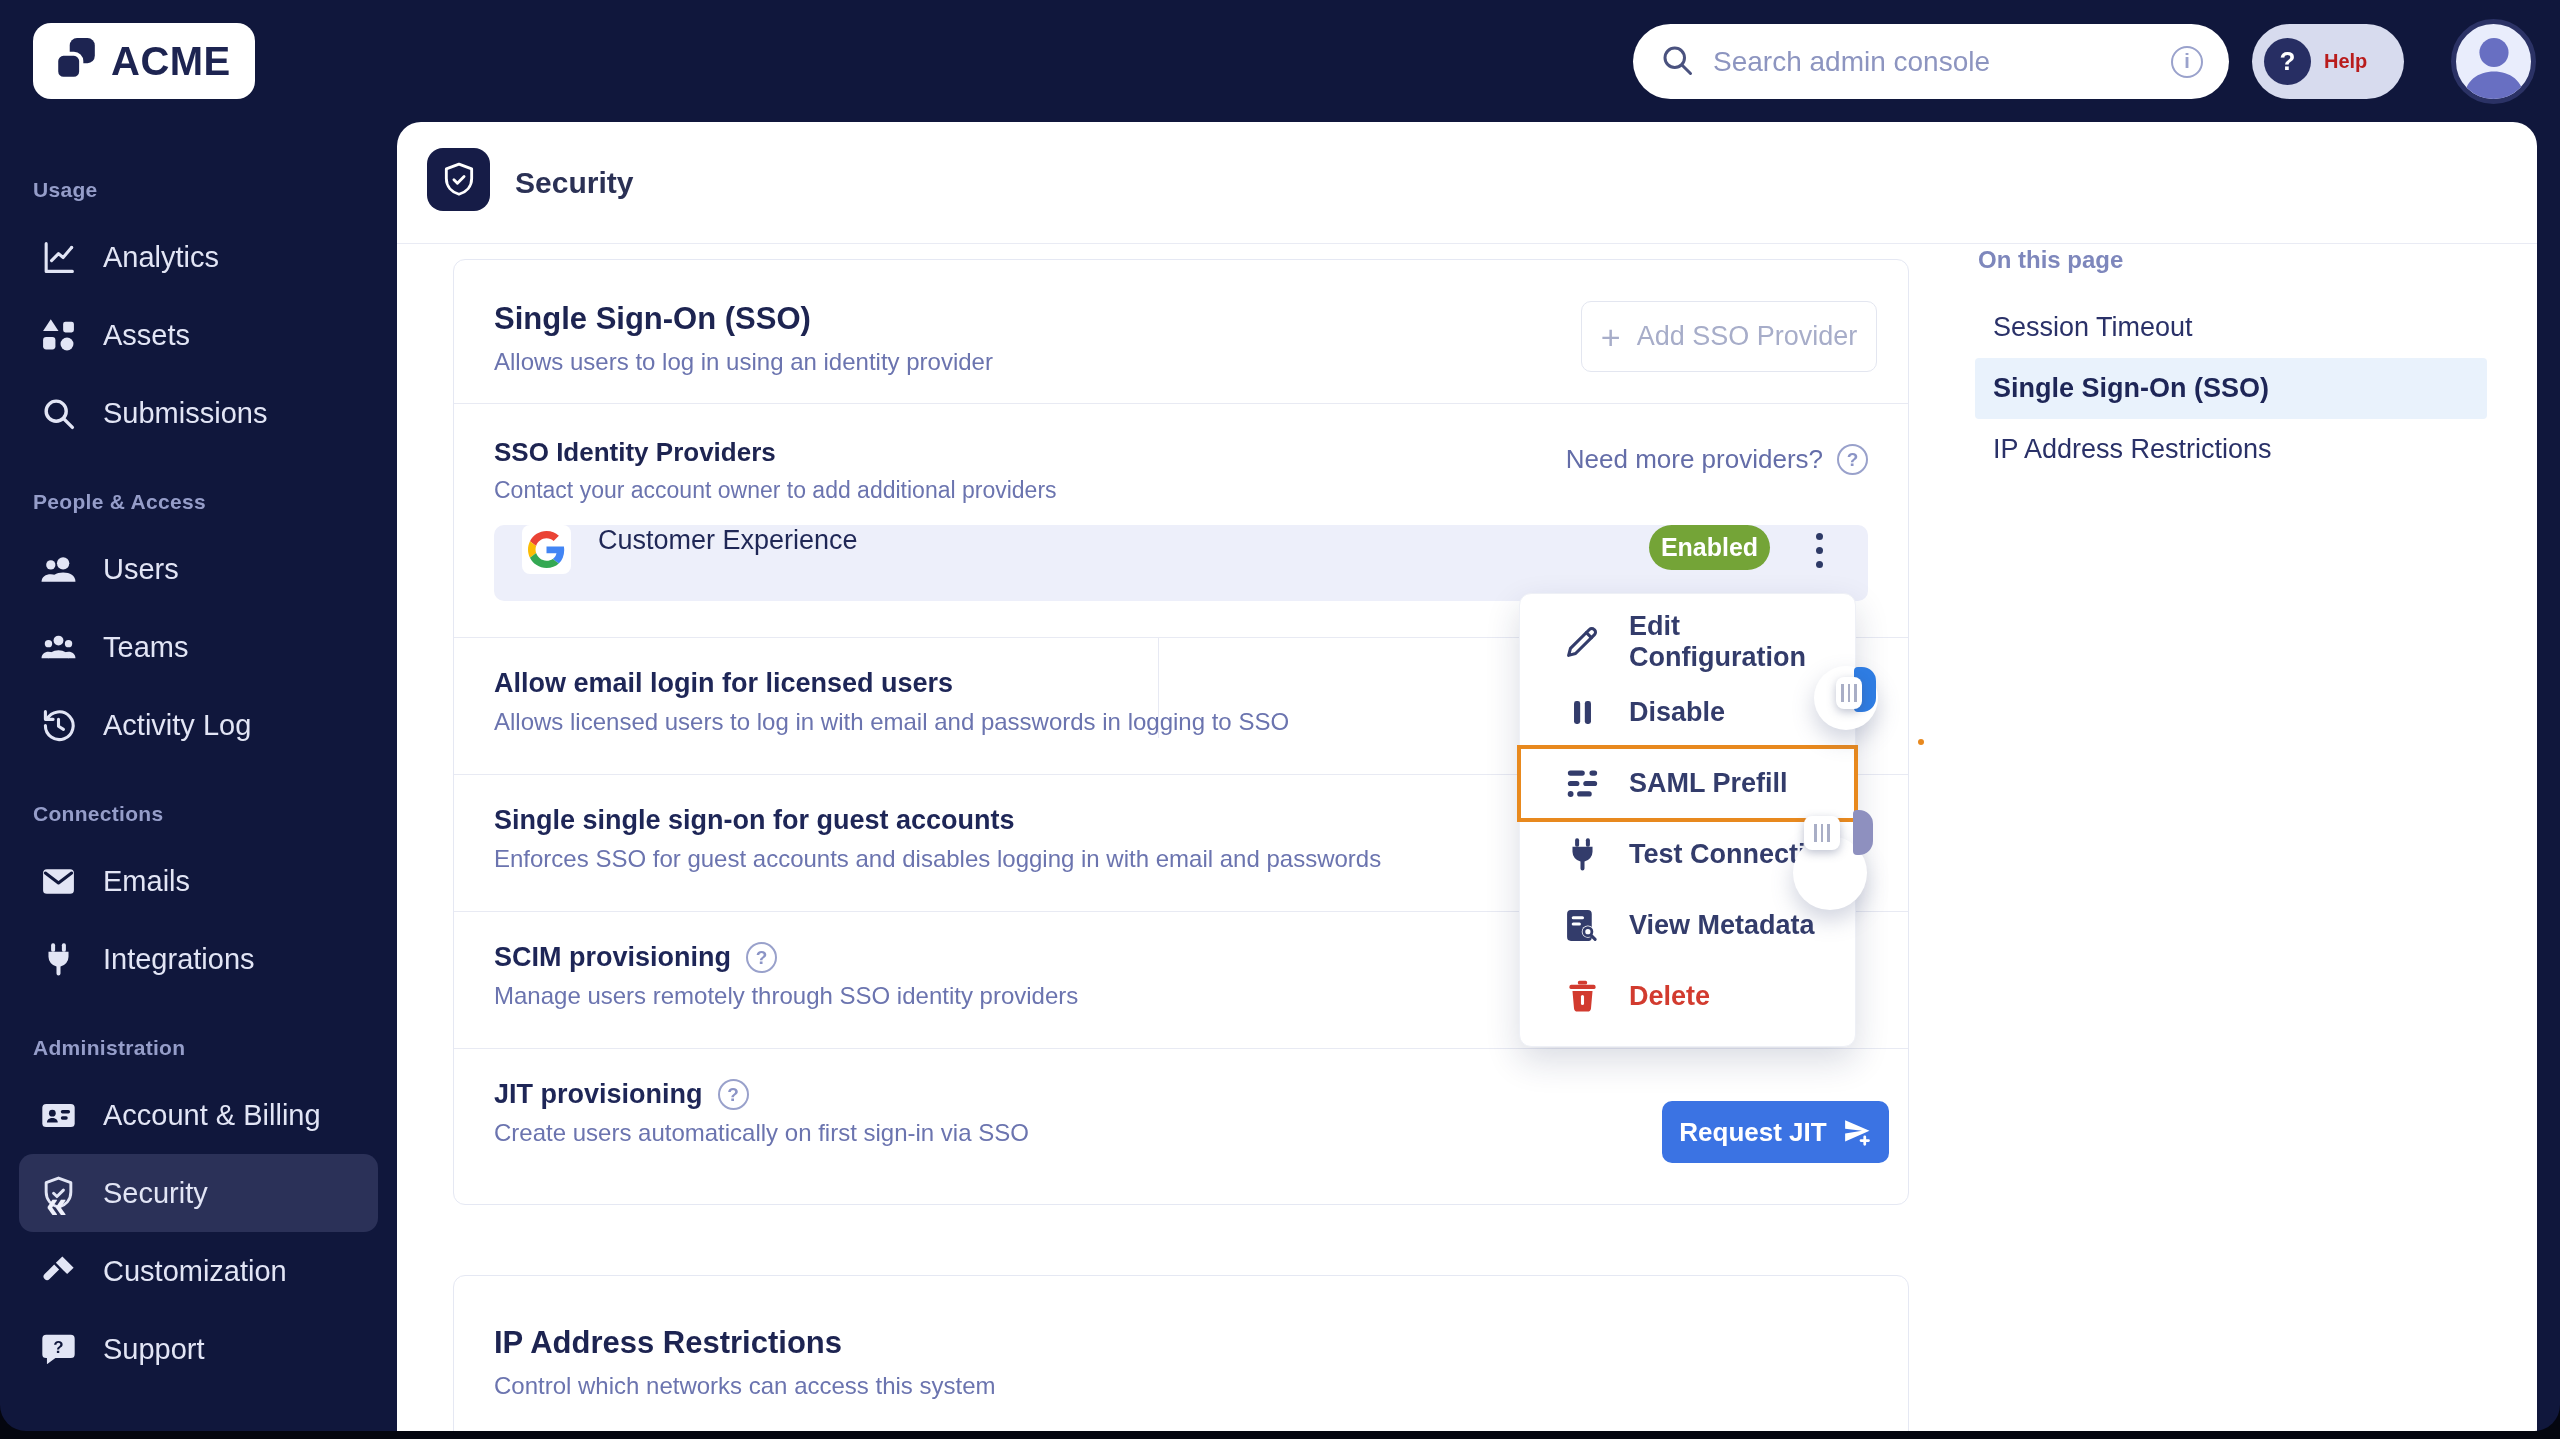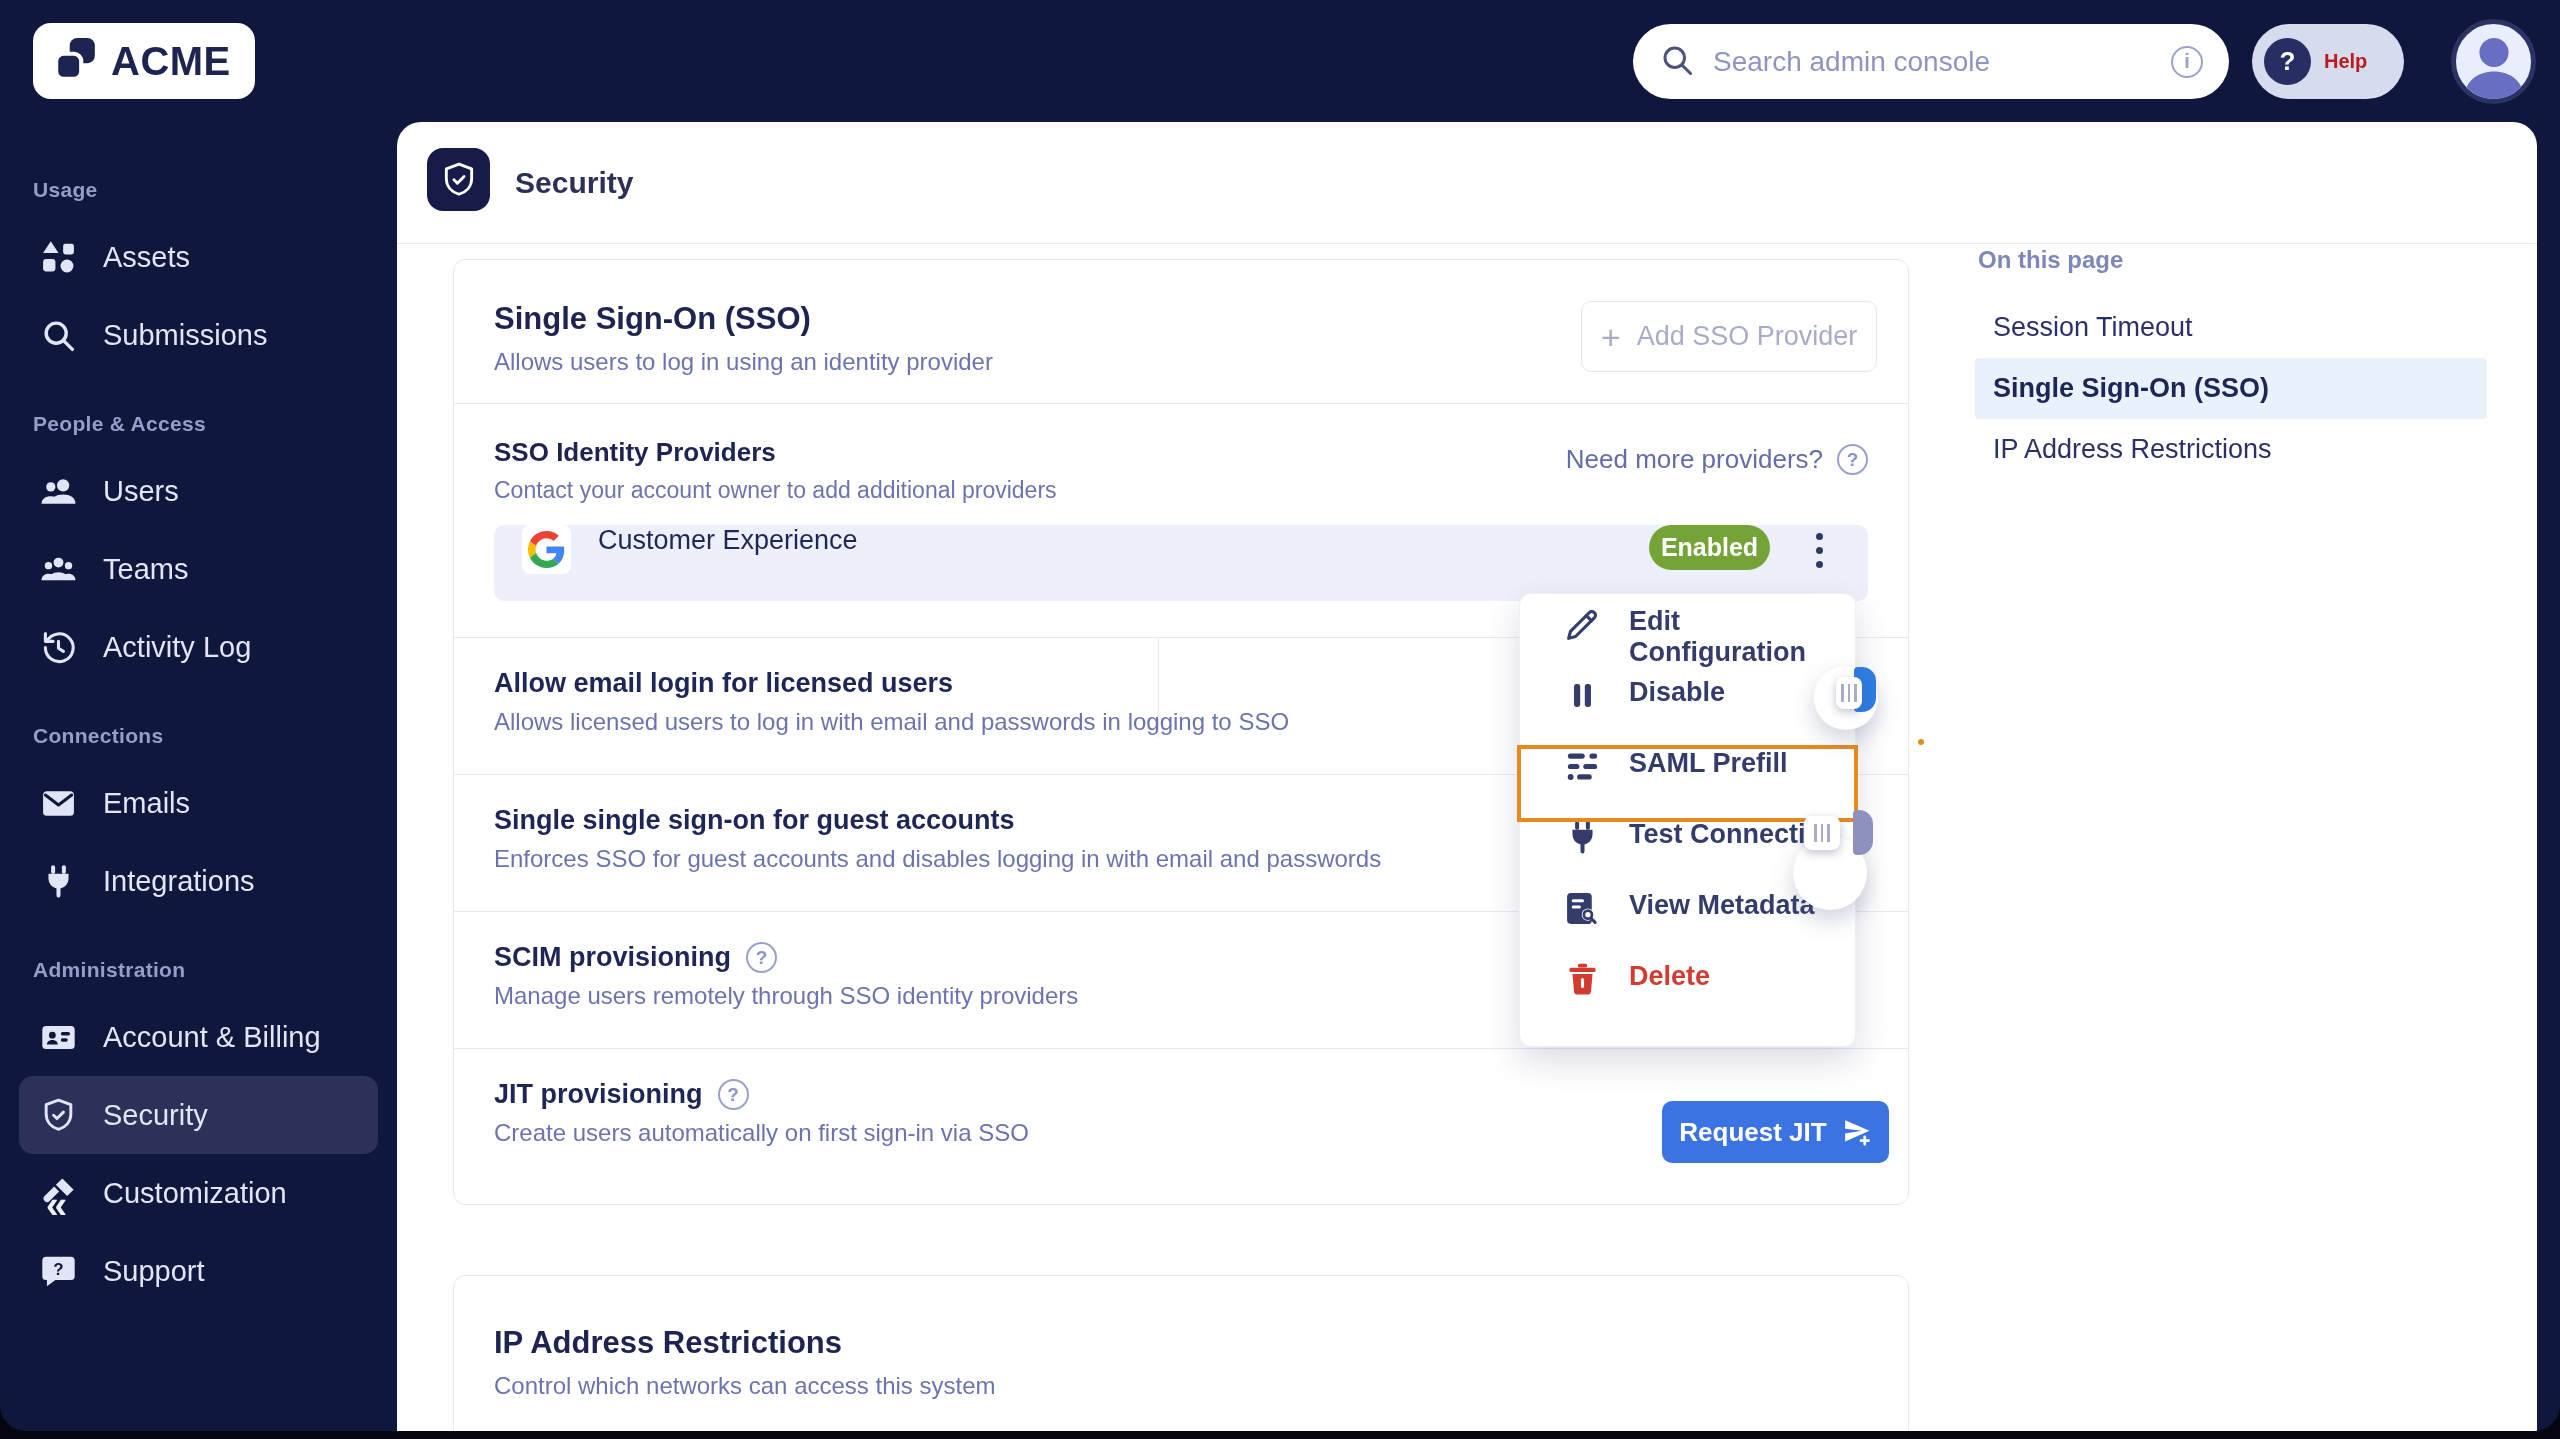--- a/index.html
+++ b/index.html
@@ -90,21 +90,21 @@
   .otp { position:absolute; left:1578px; top:124px; width:512px; }
   .otp-title { font-size:24px; font-weight:600; color:#7e87bc; margin-bottom:23px; padding-left:3px; }
   .otp-item { height:61px; display:flex; align-items:center; padding-left:18px; font-size:27px; color:#2a3168;
     border-radius:4px; cursor:pointer; }
   .otp-item.active { background:#e9f2fc; font-weight:700; color:#1e2657; }
 
   
   .menu { position:absolute; left:1519px; top:593px; width:337px; height:454px; background:#fff;
     border:1px solid #eef0f6; border-radius:12px; box-shadow:0 14px 34px rgba(25,35,80,.16); z-index:40;
     padding-top:12px; }
-  .menu-item { height:71px; display:flex; align-items:flex-start; gap:28px; padding-left:44px; font-size:27px;
+  .menu-item { height:71px; display:flex; align-items:center; gap:28px; padding-left:44px; font-size:27px;
     font-weight:600; color:#333c6b; cursor:pointer; }
   .menu-item .mic { width:37px; height:37px; flex:0 0 auto; }
   .menu-item.hl { outline:4px solid #e8891e; outline-offset:-1px; }
   .menu-item.danger { color:#d23b2f; }
 
   
   .ovl { position:absolute; z-index:50; }
   .halo { background:#fff; border-radius:50%; box-shadow:0 10px 22px rgba(90,100,140,.28); }
   .track-end-blue { background:#2e7ce2; border-radius:4px 14px 14px 4px; }
   .track-end-gray { background:#8e90bf; border-radius:4px 14px 14px 4px; }
@@ -152,20 +152,28 @@
         <svg width="76" height="76" viewBox="0 0 24 24">
           <circle cx="12" cy="9" r="4.6" fill="#686fc2"></circle>
           <path d="M2.5 24c0-6 4.5-9 9.5-9s9.5 3 9.5 9z" fill="#686fc2"></path>
         </svg>
       </span>
     </div>
   </div>
 
   <nav class="sidebar" id="sidebar-nav">
       <div class="side-section-label">Usage</div>
+      <div class="side-item">
+        <span class="ic"><svg viewBox="0 0 24 24" width="100%" height="100%" fill="none" stroke="currentColor" stroke-width="2" stroke-linecap="round" stroke-linejoin="round">
+            <path d="M4 3v18h17"></path>
+            <path d="M7.5 14l4.5-4.5 3 2.5 5.5-6.5"></path>
+            <circle cx="20.5" cy="5.5" r="1" fill="currentColor" stroke="none"></circle>
+          </svg></span>
+        <span class="lbl">Analytics</span>
+      </div>
       <div class="side-item">
         <span class="ic"><svg viewBox="0 0 24 24" width="100%" height="100%" fill="currentColor">
             <path d="M7 1.5L12 9H2z"></path>
             <rect x="15" y="3" width="7" height="7" rx="1.5"></rect>
             <rect x="2" y="13" width="8" height="8" rx="2"></rect>
             <circle cx="17.5" cy="17.5" r="4.2"></circle>
           </svg></span>
         <span class="lbl">Assets</span>
       </div>
       <div class="side-item">

